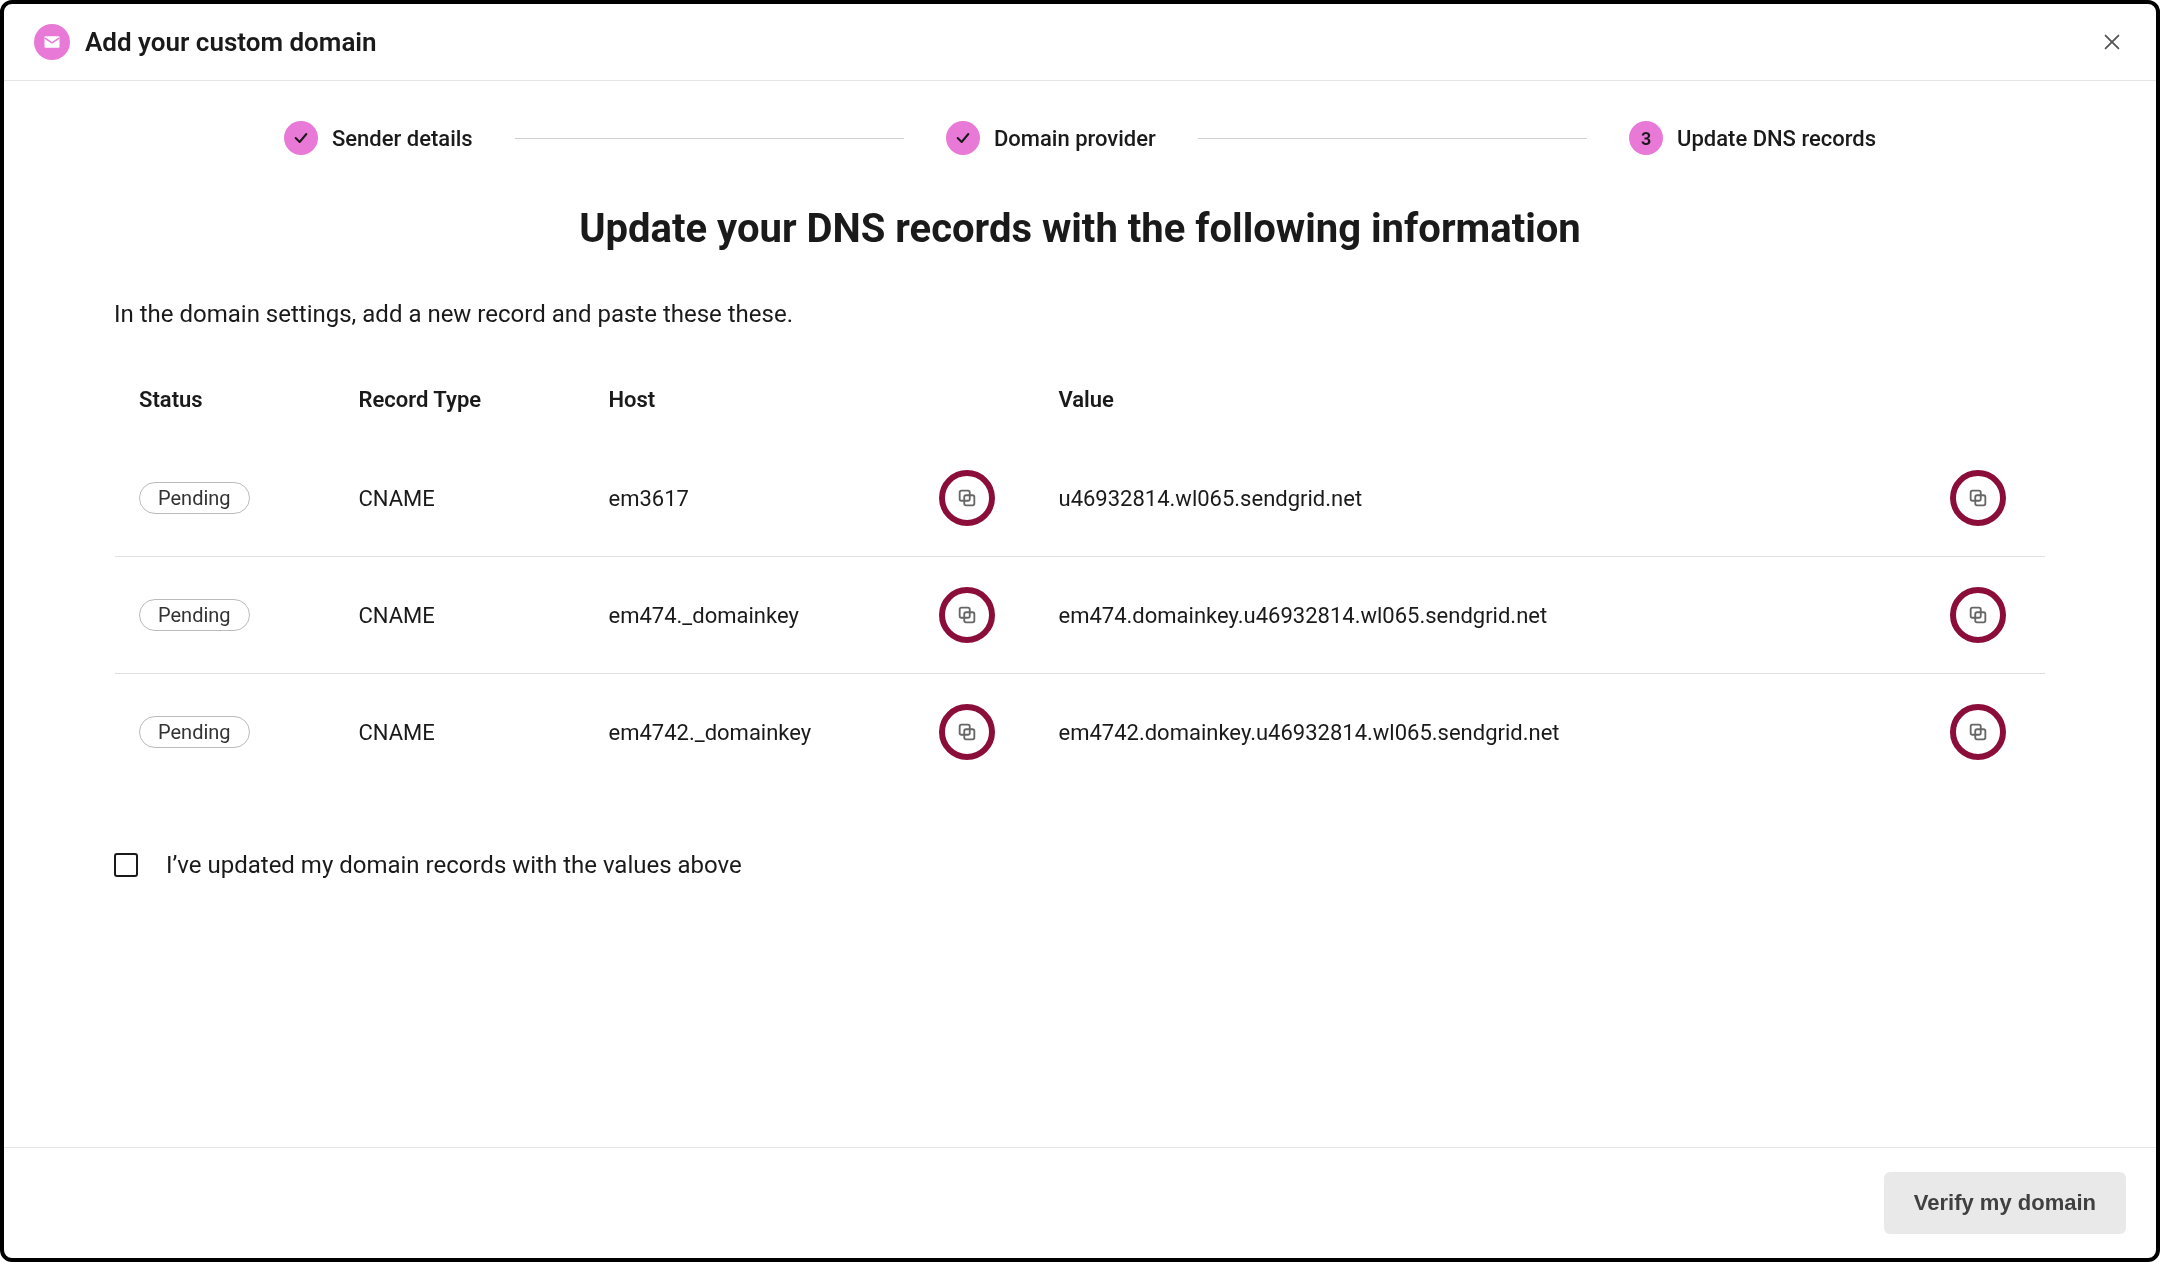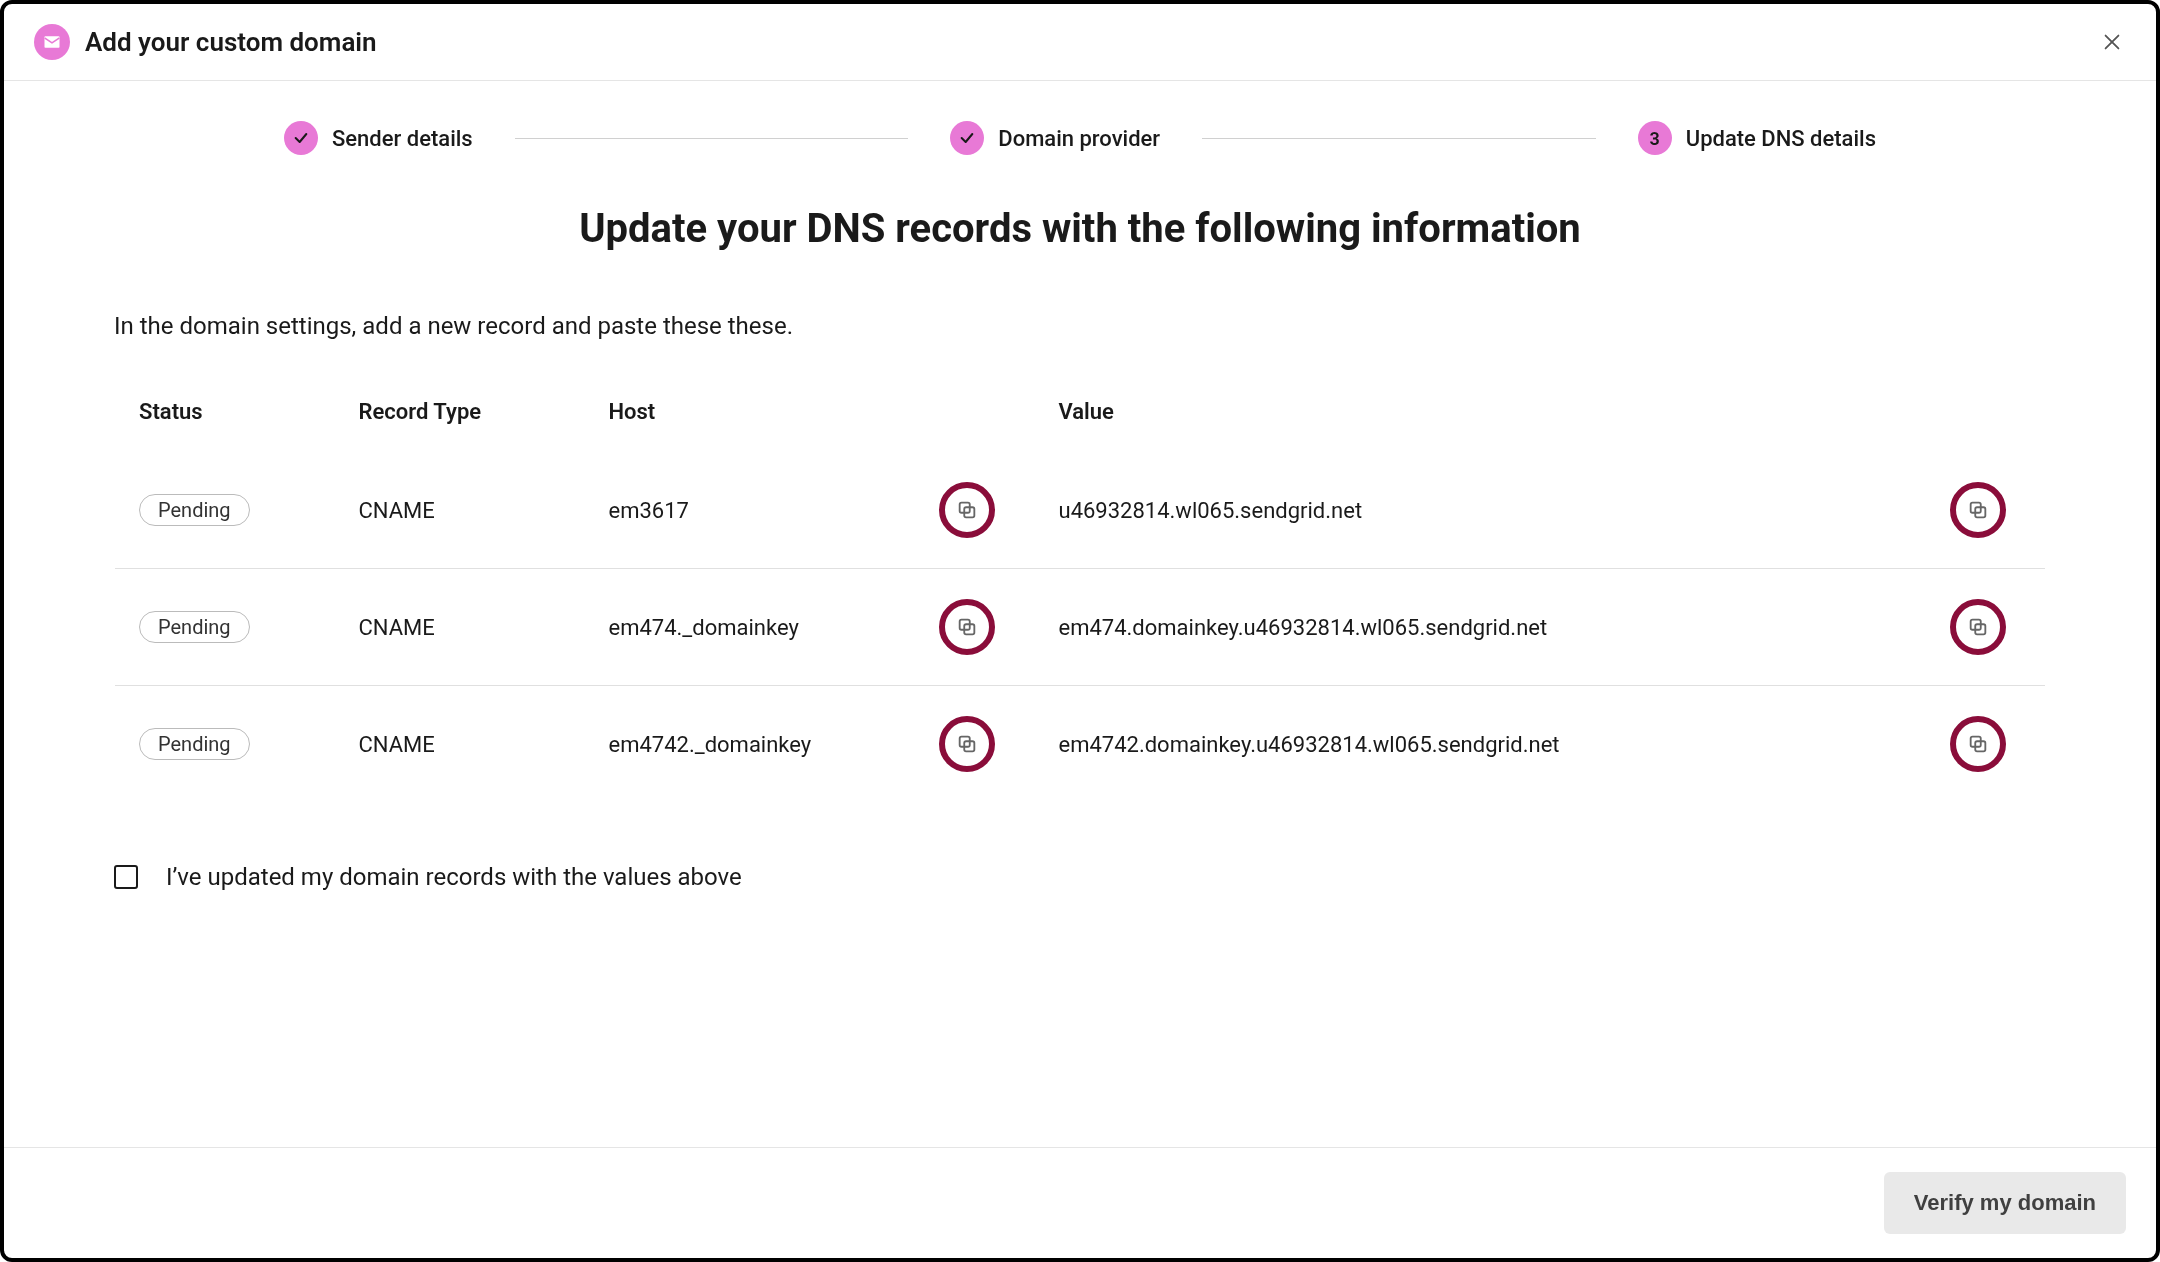--- a/index.html
+++ b/index.html
@@ -98,21 +98,21 @@
   
   .main {
     flex: 1;
     padding: 30px 110px 30px;
     overflow: auto;
   }
   .main-title {
     text-align: center;
     font-size: 40px;
     font-weight: 700;
-    margin-bottom: 60px;
+    margin-bottom: 48px;
   }
   .instruction {
     font-size: 24px;
     margin-bottom: 30px;
     color: #1a1a1a;
   }
 
   
   .dns-table {
     width: 100%;
@@ -240,21 +240,21 @@
     <div class="step-icon">
       <svg width="16" height="16" viewBox="0 0 24 24" fill="none" stroke="#1a1a1a" stroke-width="3" stroke-linecap="round" stroke-linejoin="round">
           <polyline points="4 12 10 18 20 6"></polyline>
         </svg>
     </div>
     <span class="step-label">Domain provider</span>
   </div>
   <div class="step-connector"></div>
   <div class="step">
     <div class="step-icon">3</div>
-    <span class="step-label">Update DNS details</span>
+    <span class="step-label">Update DNS records</span>
   </div>
 </div>
 
 <div class="main">
   <h1 class="main-title">Update your DNS records with the following information</h1>
   <p class="instruction">In the domain settings, add a new record and paste these these.</p>
 
   <table class="dns-table">
     <thead>
       <tr>

